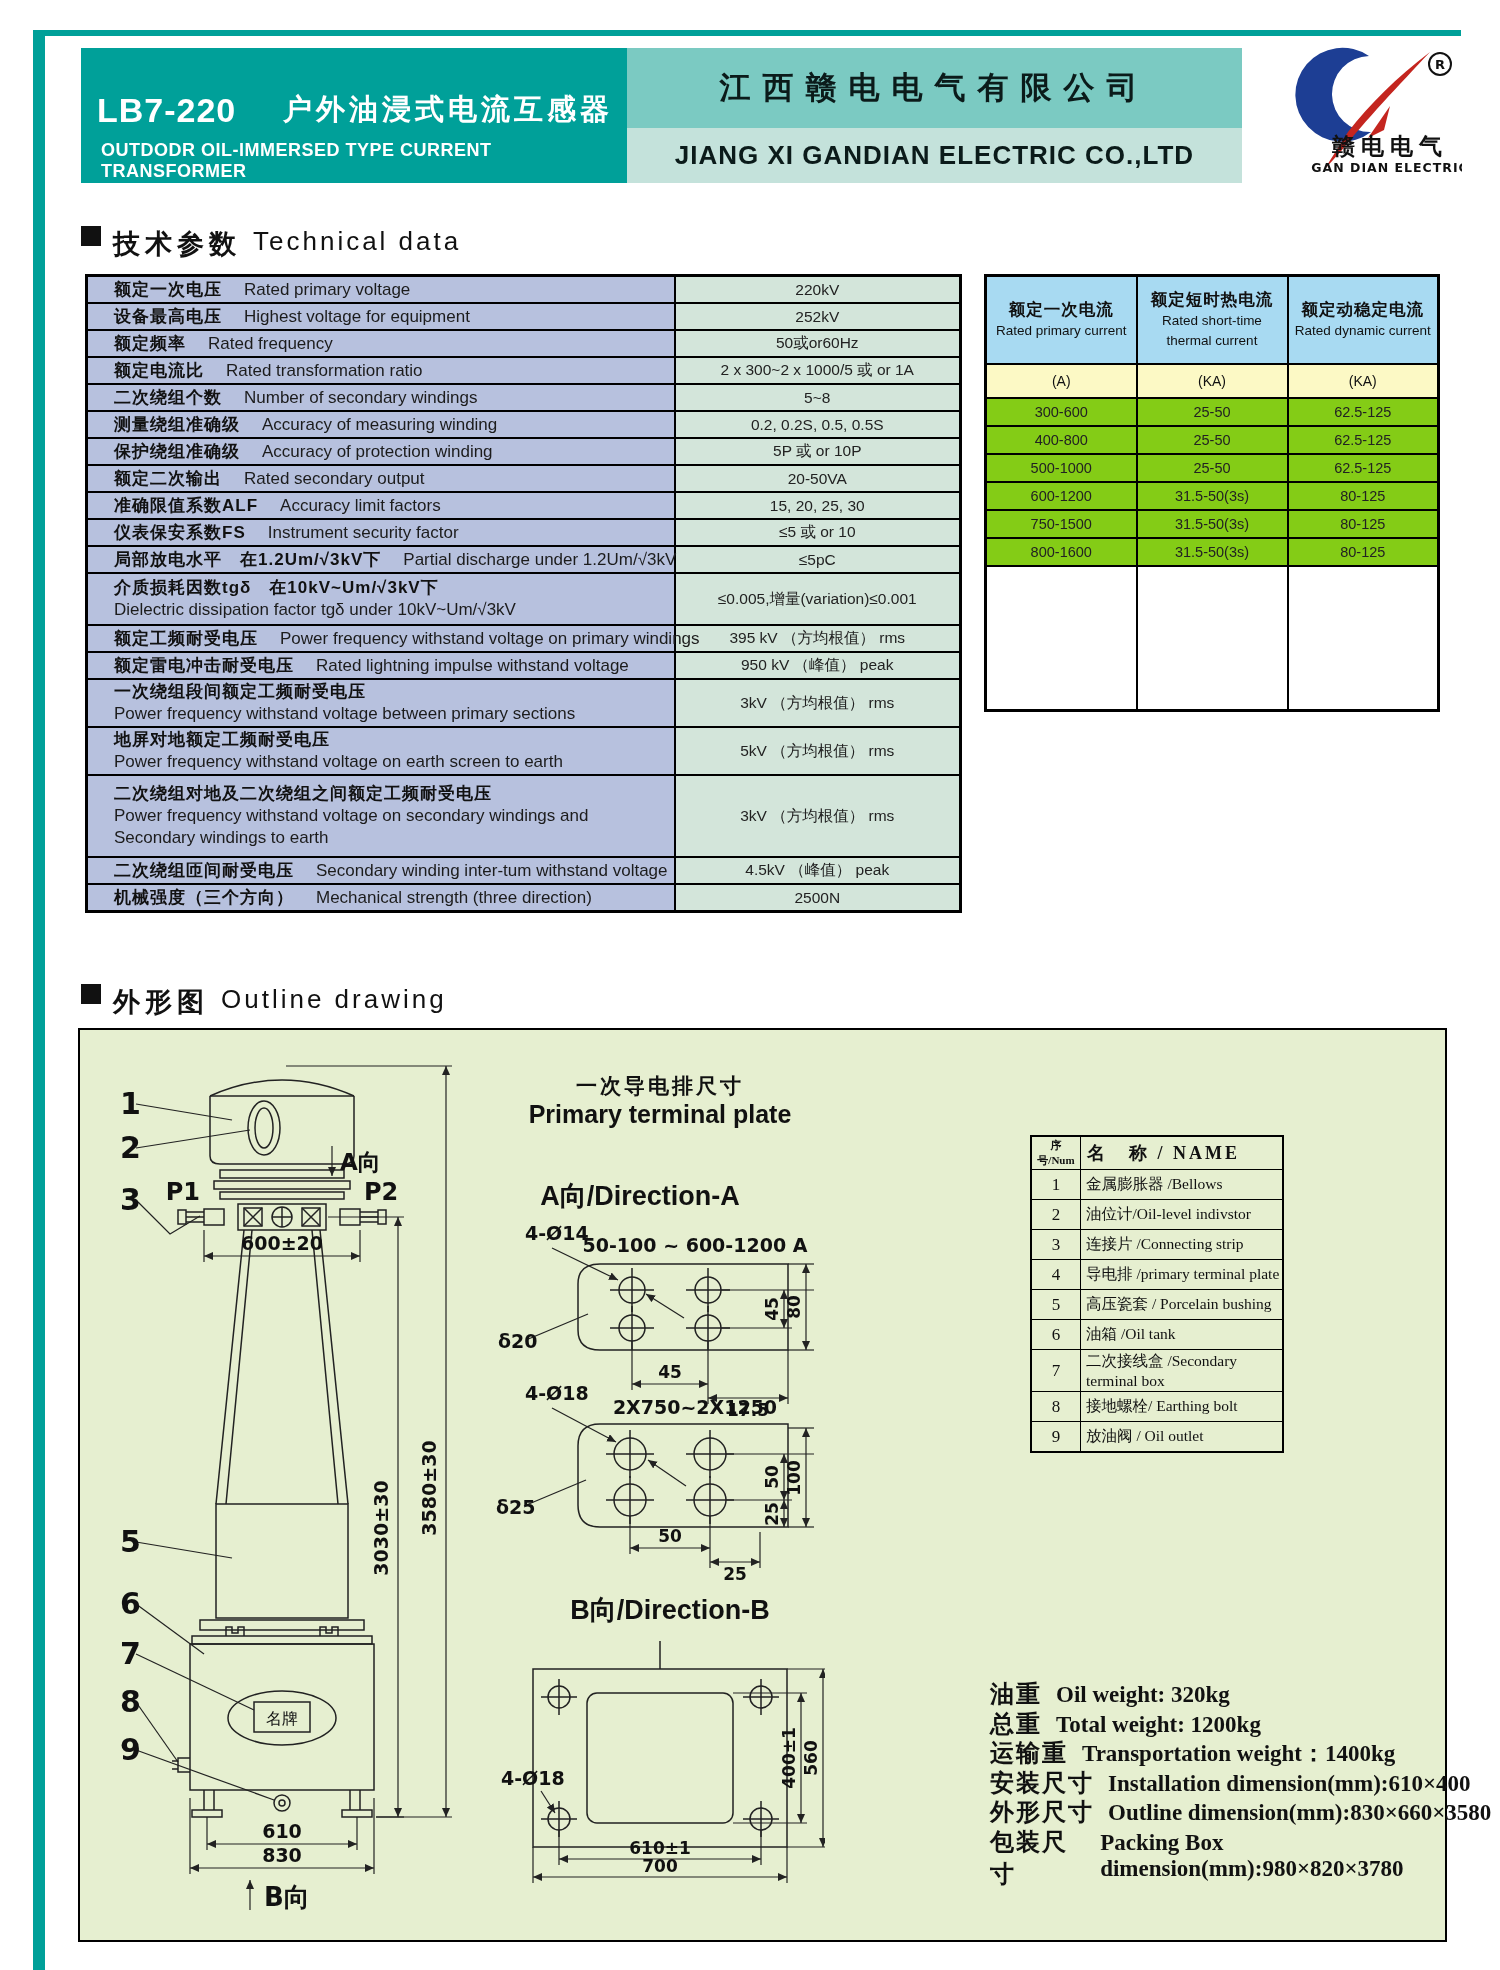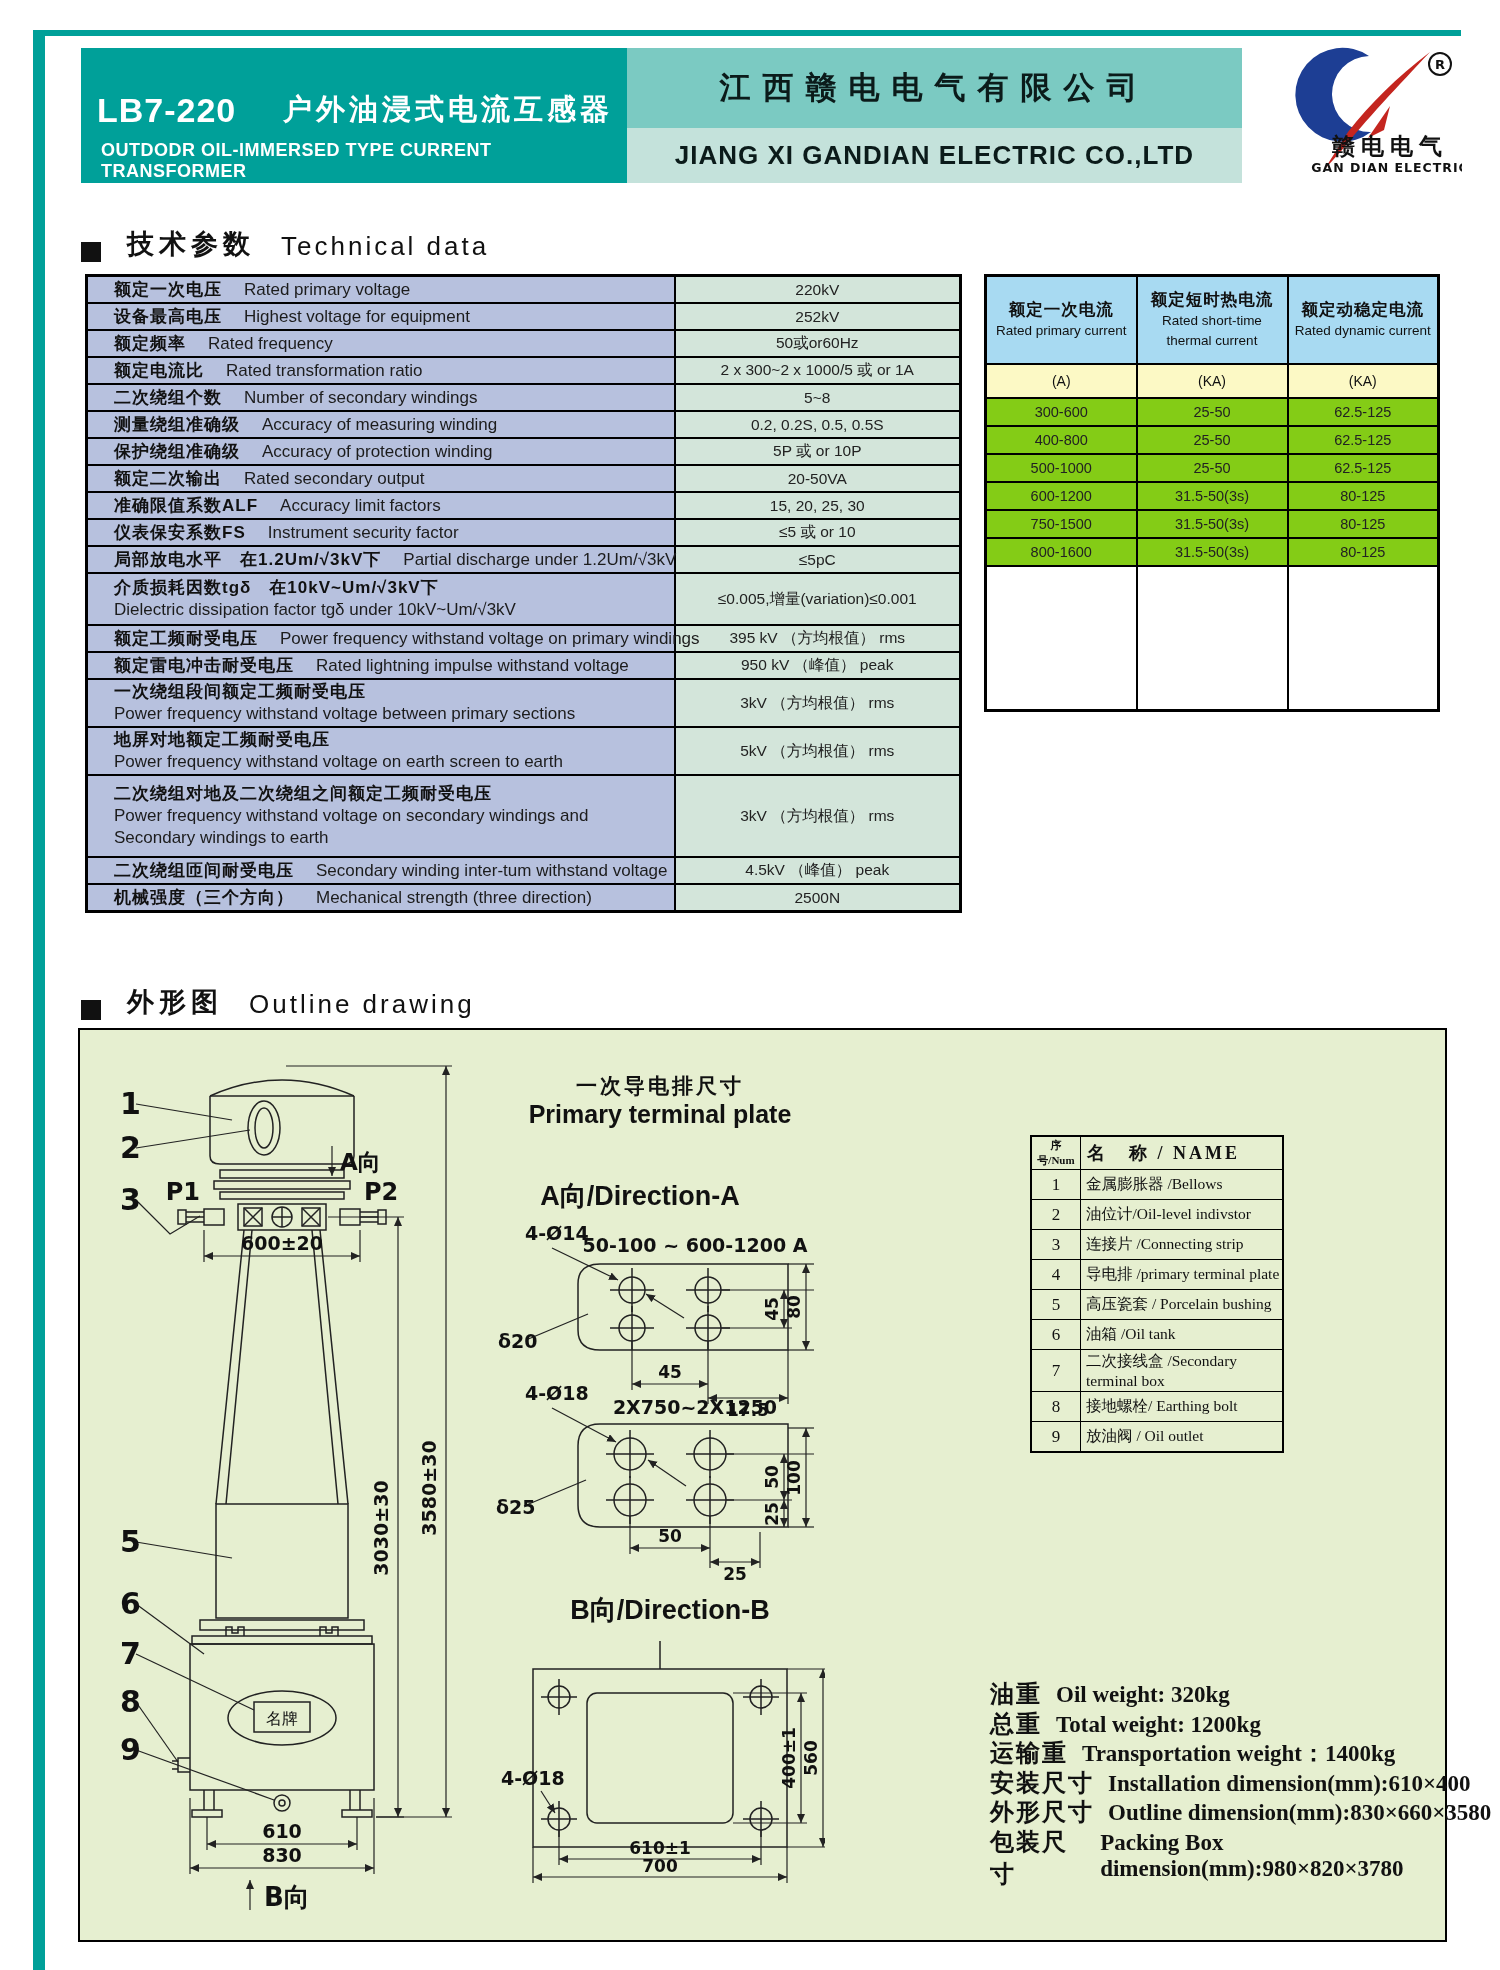--- a/index.html
+++ b/index.html
@@ -17,21 +17,21 @@
   .hdr-left .tzh{font-size:29px;font-weight:bold;letter-spacing:4px;}
   .hdr-left .ten{font-size:18px;font-weight:bold;padding:10px 0 0 20px;letter-spacing:.5px;}
   .hdr-mid{position:absolute;left:627px;top:48px;width:615px;height:135px;}
   .band1{height:80px;background:var(--band1,#7bcac2);display:flex;align-items:center;justify-content:center;
          font-size:31px;font-weight:bold;letter-spacing:12px;color:#0b1b1a;}
   .band2{height:55px;background:var(--band2,#c4e2db);display:flex;align-items:center;justify-content:center;
          font-size:26px;font-weight:bold;letter-spacing:1px;color:#0b1b1a;}
   .logo{position:absolute;left:1272px;top:46px;width:190px;height:134px;}
 
   
-  .sect{position:absolute;display:flex;align-items:flex-end;gap:26px;}
+  .sect{position:absolute;display:flex;align-items:flex-start;gap:12px;}
   .sq{width:20px;height:20px;background:#111;display:inline-block;}
   .sect .zh{font-size:27px;font-weight:bold;letter-spacing:5px;}
   .sect .en{font-size:26px;letter-spacing:3px;}
 
   
   table{border-collapse:collapse;}
   .mt{position:absolute;left:85px;top:274px;width:877px;border:3px solid #000;table-layout:fixed;}
   .mt td{border:2px solid #000;}
   .lc{background:var(--cellLabel,#b7c1de);padding:1px 4px 1px 26px;vertical-align:middle;}
   .vc{background:var(--cellValue,#d3e5da);text-align:center;font-size:15.5px;color:#222;vertical-align:middle;}

